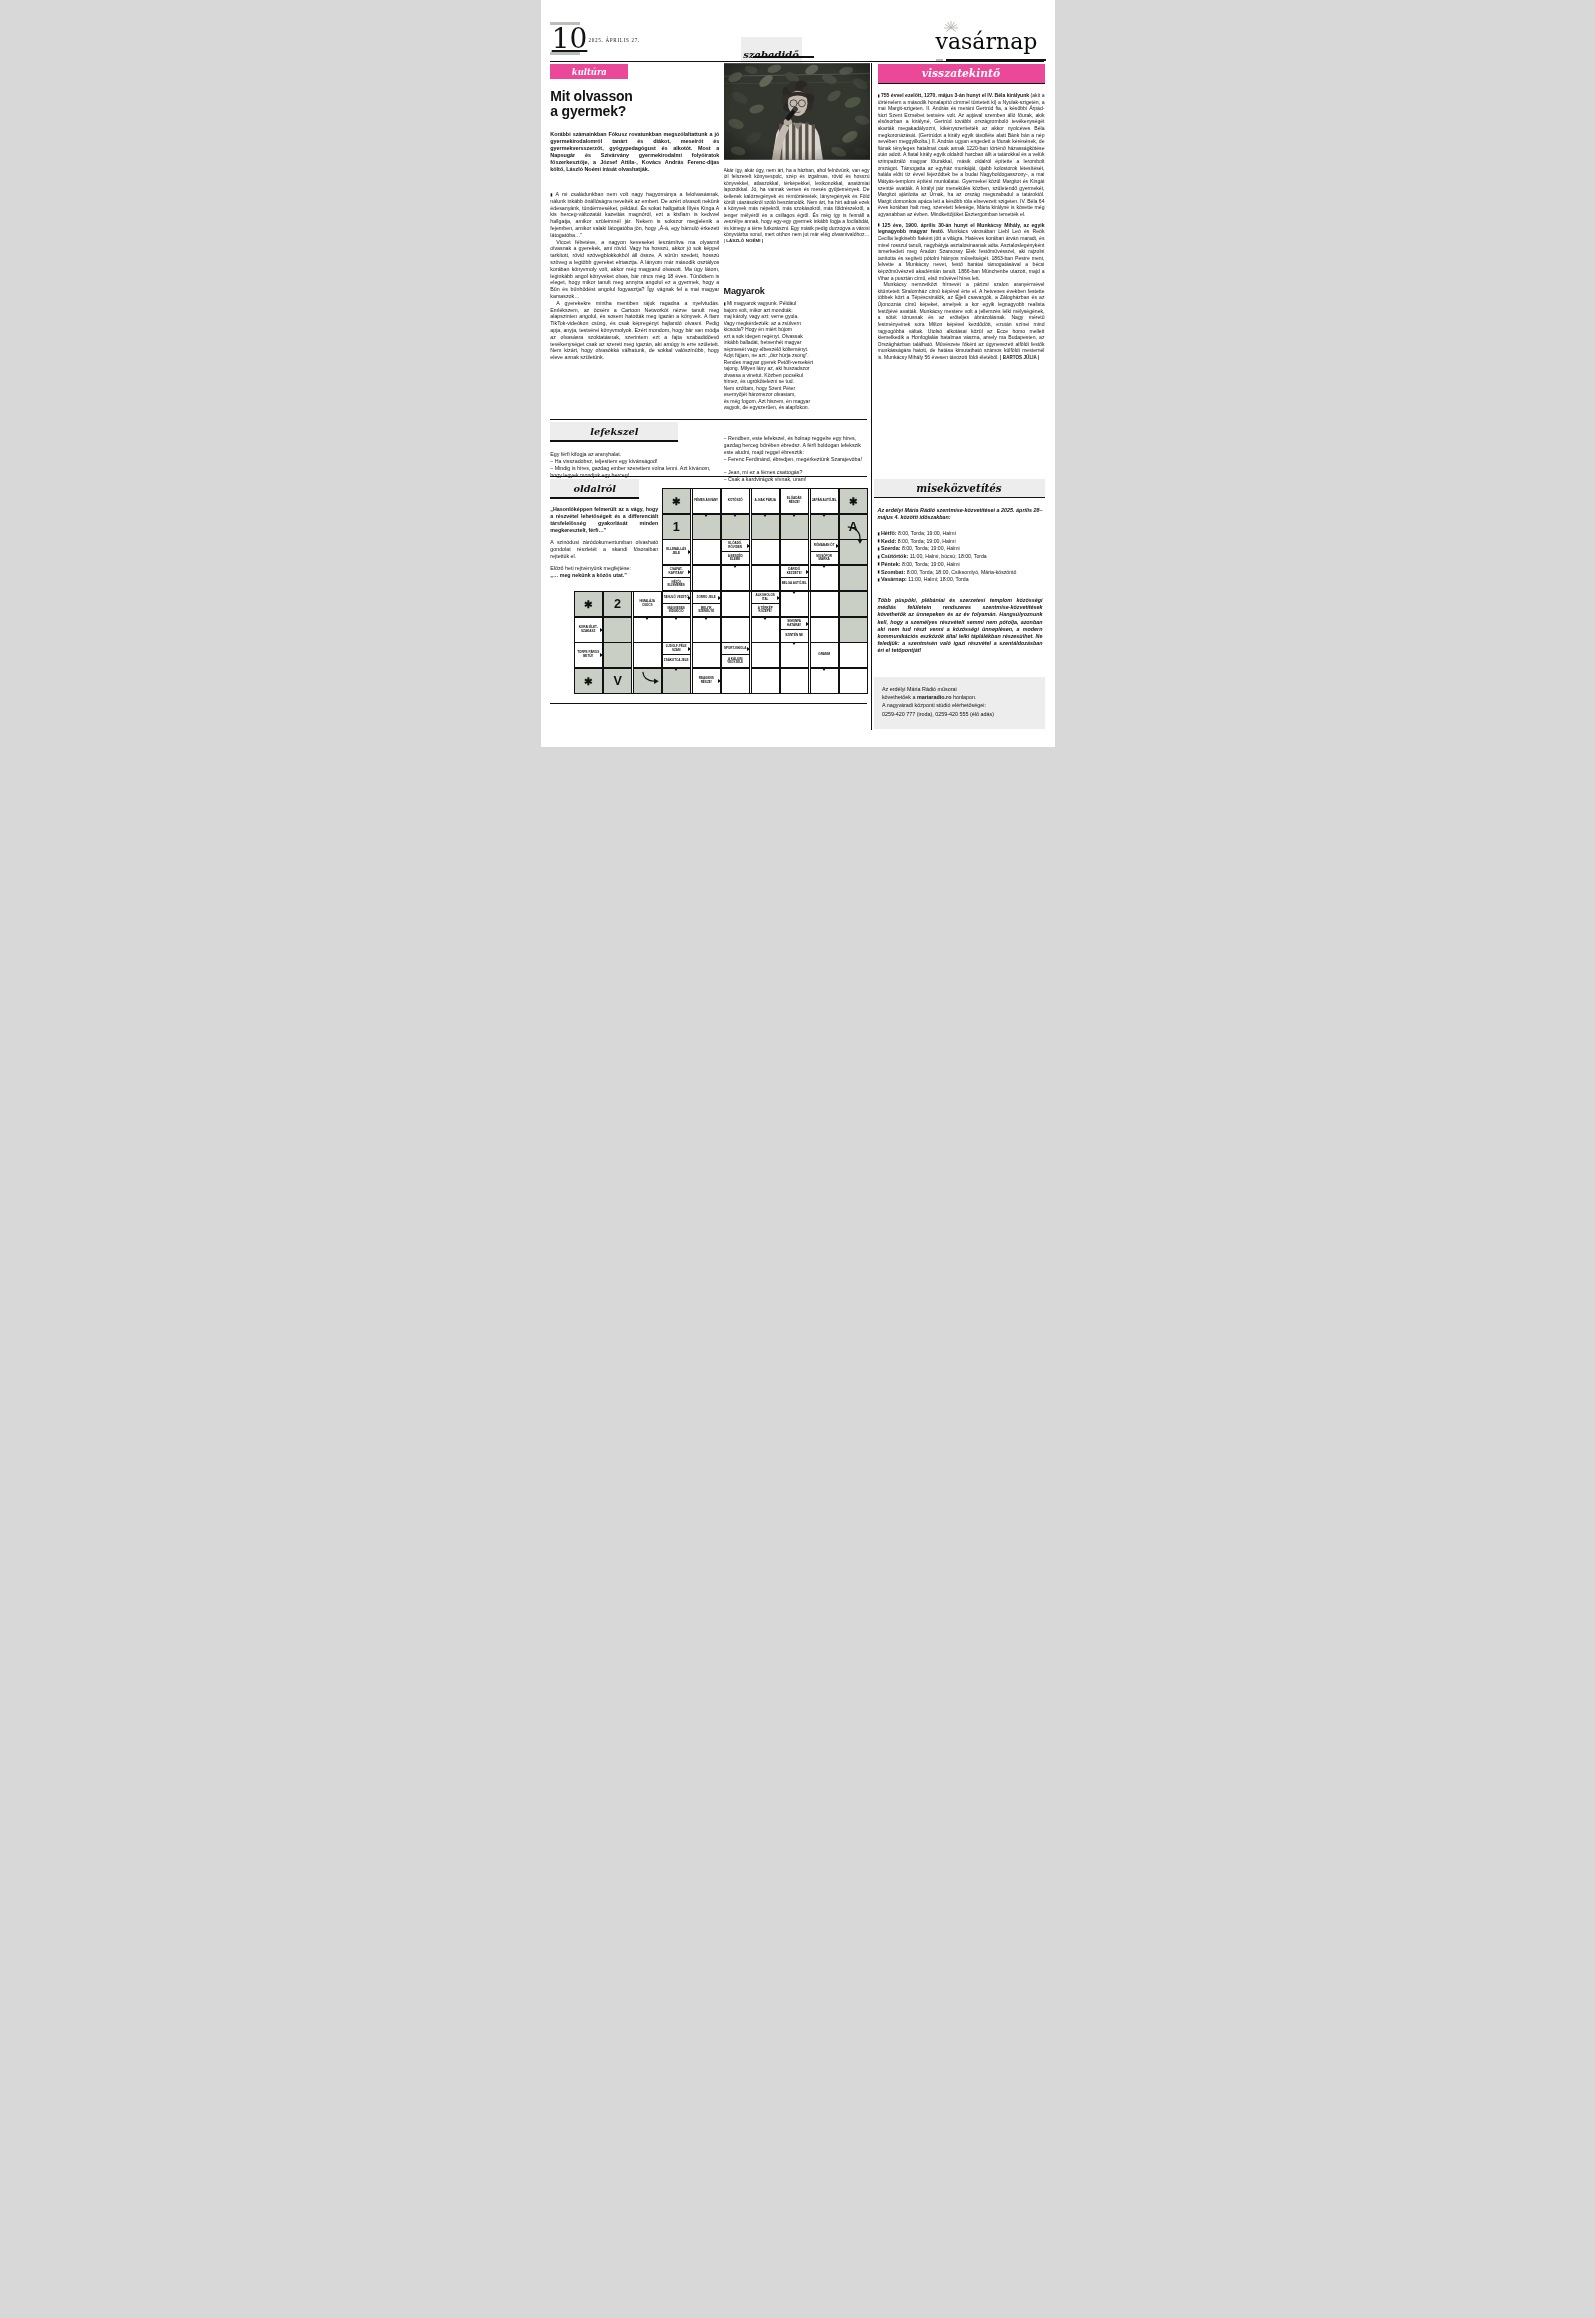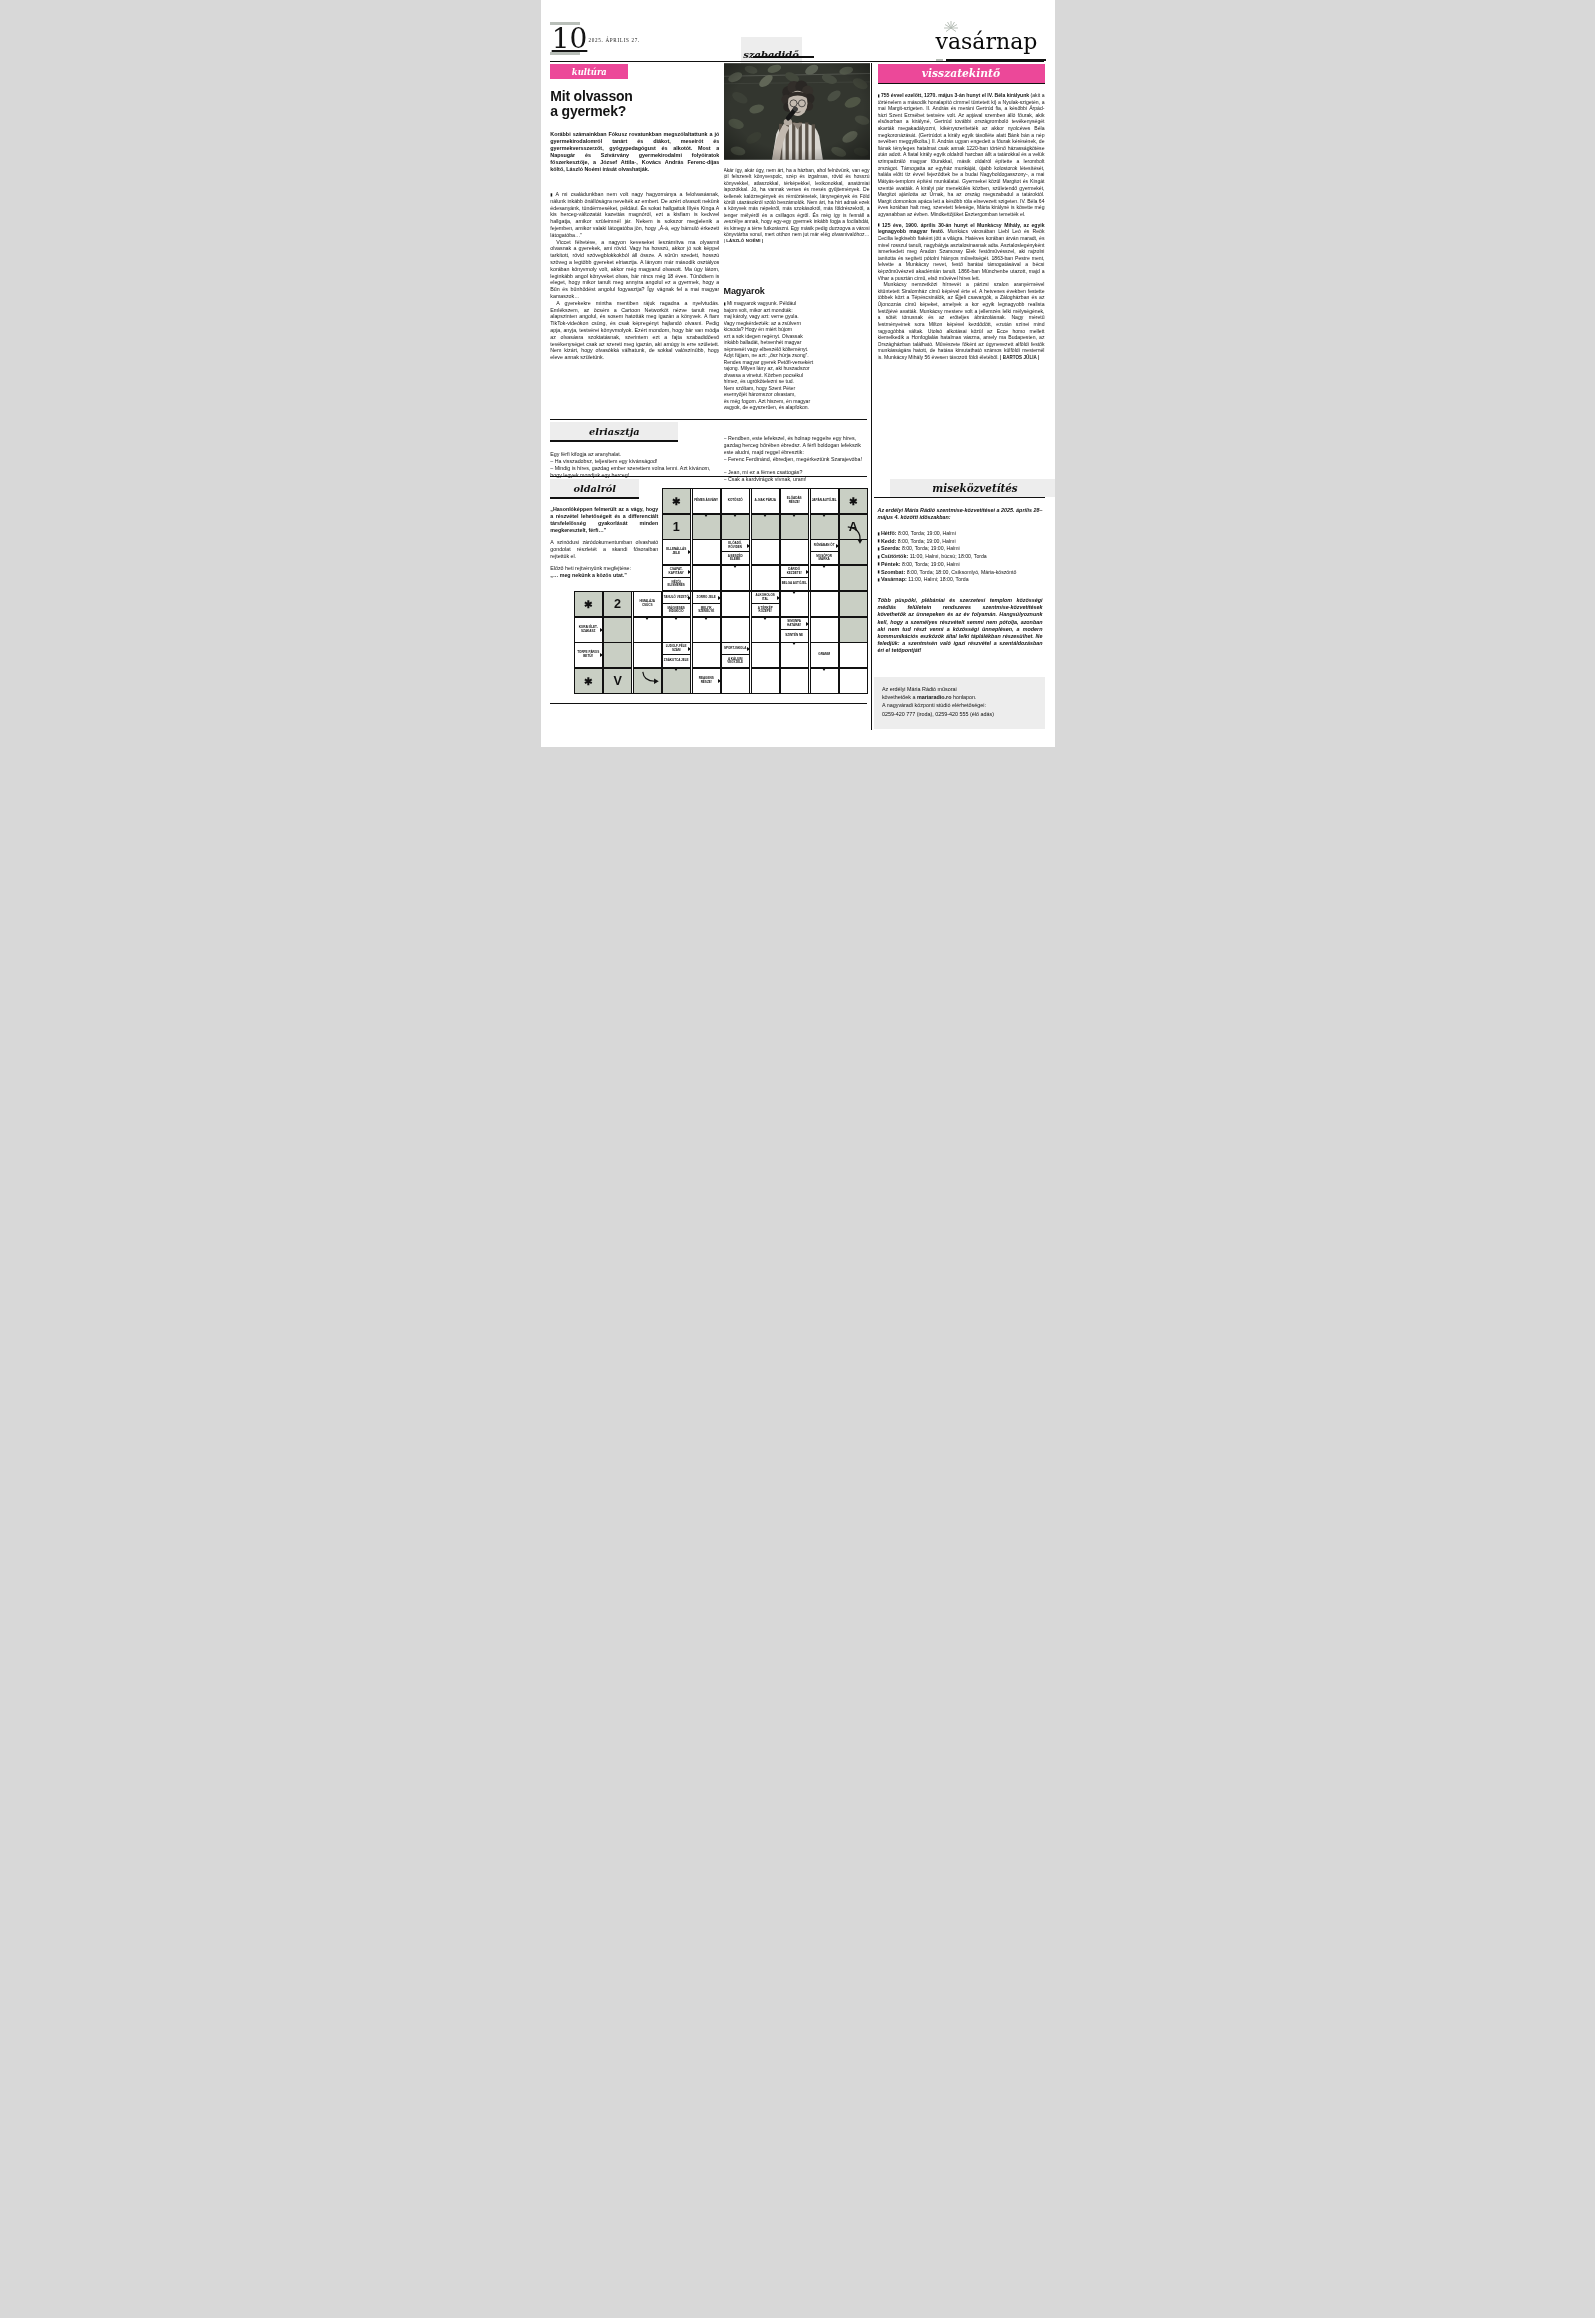--- a/index.html
+++ b/index.html
@@ -198,21 +198,21 @@
 
   <div class="abs bodytext rcol" style="left:337px;top:92px;width:167px;height:386px;overflow:hidden;">
     <p class="marker" style="margin-bottom:4.2px;"><b>755 évvel ezelőtt, 1270. május 3-án hunyt el IV. Béla királyunk</b> <span>(akit a történelem a második honalapító címmel tüntetett ki) a Nyulak-szigetén, a mai Margit-szigeten. II. András és meráni Gertrúd fia, a későbbi Árpád-házi Szent Erzsébet testvére volt. Az apjával szemben álló főurak, akik elsősorban a királyné, Gertrúd további országromboló tevékenységét akarták megakadályozni, kikényszerítették az akkor nyolcéves Béla megkoronázását. (Gertrúdot a király egyik távolléte alatt Bánk bán a nép nevében meggyilkolta.) II. András ugyan engedett a főurak kérésének, de fiának tényleges hatalmat csak annak 1220-ban történő házasságkötése után adott. A fiatal király egyik oldalról harcban állt a tatárokkal és a velük szimpatizáló magyar főurakkal, másik oldalról építette a lerombolt országot. Támogatta az egyház munkáját, újabb kolostorok létesítését, halála előtt tíz évvel fejeződtek be a budai Nagyboldogasszony-, a mai Mátyás-templom építési munkálatai. Gyermekei közül Margitot és Kingát szentté avatták. A királyi pár menekülés közben, születendő gyermekét, Margitot ajánlotta az Úrnak, ha az ország megszabadul a tatároktól. Margit domonkos apáca lett a később róla elnevezett szigeten. IV. Béla 64 éves korában halt meg, szeretett felesége, Mária királyné is követte még ugyanabban az évben. Mindkettőjüket Esztergomban temették el.</span></p>
     <p class="marker"><b>125 éve, 1900. április 30-án hunyt el Munkácsy Mihály, az egyik legnagyobb magyar festő.</b> <span>Munkács városában Liebl Leó és Reök Cecilia legkisebb fiaként jött a világra. Hatéves korában árván maradt, és mivel rosszul tanult, nagybátyja asztalosinasnak adta. Asztaloslegényként ismerkedett meg Aradon Szamossy Elek festőművésszel, aki rajzolni tanította és segített pótolni hiányos műveltségét. 1863-ban Pestre ment, felvette a Munkácsy nevet, festő barátai támogatásával a bécsi képzőművészeti akadémián tanult. 1866-ban Münchenbe utazott, majd a Vihar a pusztán című, első művével híres lett.</span></p>
     <p class="ind"><span>Munkácsy nemzetközi hírnevét a párizsi szalon aranyérmével kitüntetett Siralomház című képével érte el. A hetvenes években festette többek közt a Tépéscsinálók, az Éjjeli csavargók, a Zálogházban és az Újoncozás című képeket, amelyek a kor egyik legnagyobb realista festőjévé avatták. Munkácsy mestere volt a jellemzés lelki mélységének, a sötét tónusnak és az erőteljes ábrázolásnak. Nagy méretű festményeinek sora Milton képével kezdődött, ezután színei mind ragyogóbbá váltak. Utolsó alkotásai közül az Ecce homo mellett kiemelkedik a Honfoglalás hatalmas vászna, amely ma Budapesten, az Országházban található. Művészete főként az úgynevezett alföldi festők munkásságára hatott, de hatása kimutatható számos külföldi mesternél is. Munkácsy Mihály 56 évesen távozott földi életéből.</span>
     <span class="author">| BARTOS JÚLIA |</span></p>
   </div>
 
   <div class="abs rule" style="left:9.8px;top:419px;width:317px;height:0.9px;"></div>
   <div class="abs lightbox sectionbox serifhead" style="left:9.8px;top:422px;width:128px;height:18px;font-size:9.8px;">
-    <span>elriasztja</span>
+    <span>lefekszel</span>
   </div>
   <div class="abs rule" style="left:9.8px;top:440px;width:128px;height:1.9px;"></div>
   <div class="abs jokes" style="left:9.8px;top:451px;width:169px;height:56px;overflow:hidden;">Egy férfi kifogja az aranyhalat.
 – Ha visszadobsz, teljesítem egy kívánságod!
 – Mindig is híres, gazdag ember szerettem volna lenni. Azt kívánom, hogy legyek mondjuk egy herceg!</div>
   <div class="abs jokes" style="left:183px;top:435px;width:144px;height:73px;overflow:hidden;">– Rendben, este lefekszel, és holnap reggelre egy híres, gazdag herceg bőrében ébredsz. A férfi boldogan lefekszik este aludni, majd reggel ébresztik:
 – Ferenc Ferdinánd, ébredjen, megérkeztünk Szarajevóba!
 
 – Jean, mi ez a fémes csattogás?
 – Csak a kardvirágok vívnak, uram!</div>
@@ -408,21 +408,21 @@
       <div class="cw-cell" style="left: 177px; top: 180px;"></div>
       <div class="cw-cell" style="left: 206px; top: 180px;"></div>
       <div class="cw-cell" style="left: 236px; top: 180px;">
         <span class="ar-d"></span>
       </div>
       <div class="cw-cell" style="left: 265px; top: 180px;"></div>
     </div>
 
   <div class="abs rule" style="left:9.8px;top:703px;width:317px;height:0.9px;"></div>
 
-  <div class="abs lightbox sectionbox serifhead" style="left:333px;top:479px;width:171px;height:18px;font-size:10.3px;color:#111;margin-left:16px;">
+  <div class="abs lightbox sectionbox serifhead" style="left:333px;top:479px;width:171px;height:18px;font-size:10.3px;color:#111;">
     <span>miseközvetítés</span>
   </div>
   <div class="abs rule" style="left:333px;top:497px;width:171px;height:1.4px;"></div>
 
   <div class="abs itbold" style="left:337px;top:507px;width:165px;font-size:5.4px;line-height:1.32;text-align:justify;">Az erdélyi Mária Rádió szentmise-közvetítései a 2025. április 28–május 4. közötti időszakban:</div>
 
   <div class="abs" style="left:337px;top:530px;width:166px;">
     <p class="schedrow marker"><b>Hétfő:</b> <span>8:00, Torda; 19:00, Halmi</span></p>
     <p class="schedrow marker"><b>Kedd:</b> <span>8:00, Torda; 19:00, Halmi</span></p>
     <p class="schedrow marker"><b>Szerda:</b> <span>8:00, Torda; 19:00, Halmi</span></p>

